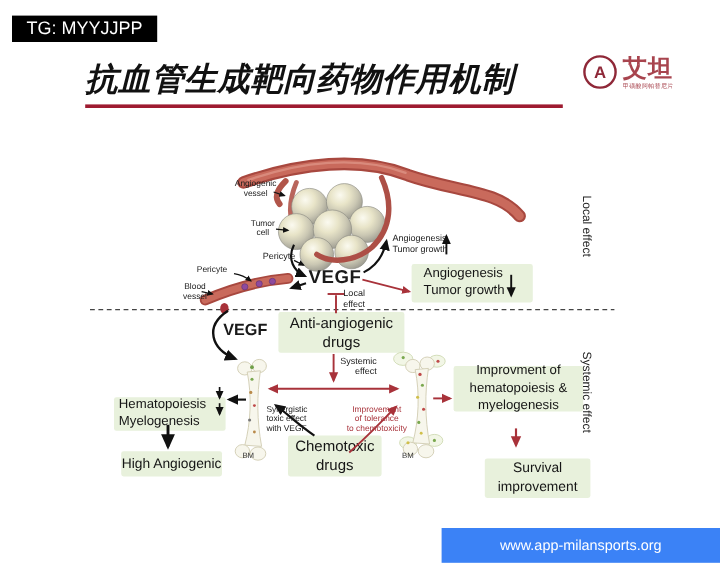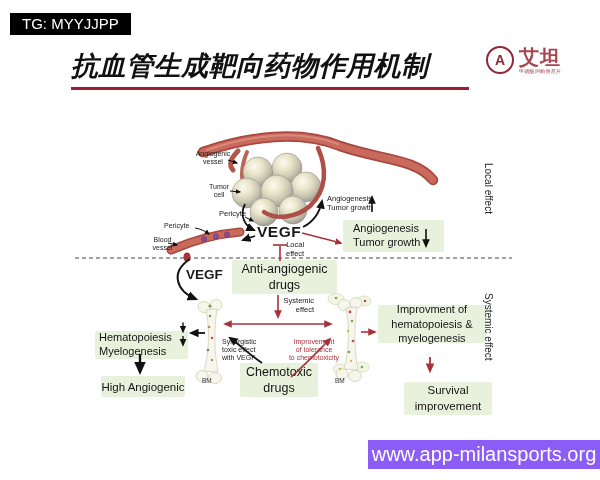--- a/index.html
+++ b/index.html
@@ -13,22 +13,22 @@
               letter-spacing:.5px;white-space:nowrap;z-index:4;font-style:italic;}
   .title-underline{left:71px;top:87px;width:398px;height:3px;background:#9e1b30;z-index:4;}
   .logo-wrap{left:486px;top:46px;z-index:4;display:flex;align-items:flex-start;}
   .logo-circle{width:24px;height:24px;border:2.5px solid #8f2838;border-radius:50%;
                display:flex;align-items:center;justify-content:center;
                color:#8f2838;font-weight:bold;font-size:14px;background:#fff;}
   .logo-txt{margin-left:5px;}
   .logo-brand{font-size:20px;font-weight:bold;color:#a8444e;line-height:22px;letter-spacing:1px;}
   .logo-sub{font-size:5px;color:#a8444e;letter-spacing:.3px;}
   
-  .footer-bar{left:368px;top:440px;width:232px;height:29px;background:#8b5cf6;color:#fff;
-              font-size:20px;text-align:center;line-height:29px;z-index:4;}
+  .footer-bar{left:368px;top:440px;width:232px;height:29px;background:#3b82f6;color:#fff;
+              font-size:12px;text-align:center;line-height:29px;z-index:4;}
   
   .box{position:absolute;background:#e8f1dc;color:#151515;display:flex;align-items:center;
        justify-content:center;text-align:center;white-space:pre-line;z-index:1;border-radius:2px;}
   .box-angiogenesis{left:343px;top:220px;width:101px;height:32px;font-size:11px;line-height:1.25;
                     justify-content:flex-start;text-align:left;padding-left:10px;box-sizing:border-box;}
   .box-anti{left:232px;top:260px;width:105px;height:34px;font-size:12.5px;line-height:1.3;}
   .box-hema{left:95px;top:320px;width:93px;height:28px;font-size:11px;line-height:1.25;
             justify-content:flex-start;text-align:left;padding-left:4px;box-sizing:border-box;margin-top:11px;}
   .box-mortality{left:101px;top:376px;width:84px;height:21px;font-size:11.5px;}
   .box-chemo{left:240px;top:363px;width:78px;height:34px;font-size:12.5px;line-height:1.3;}

